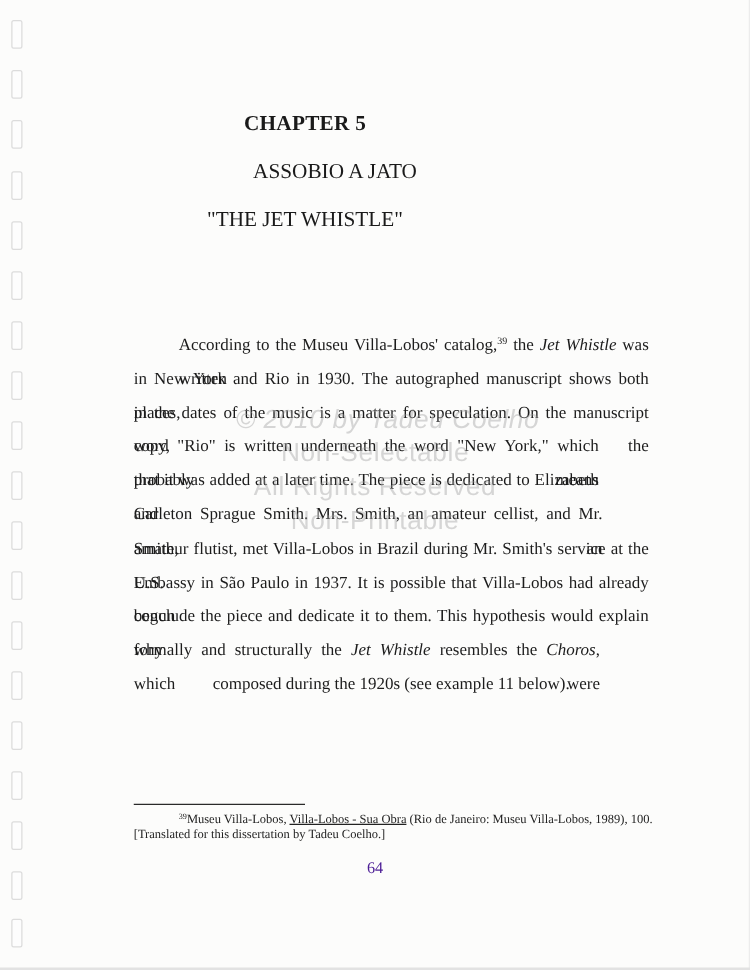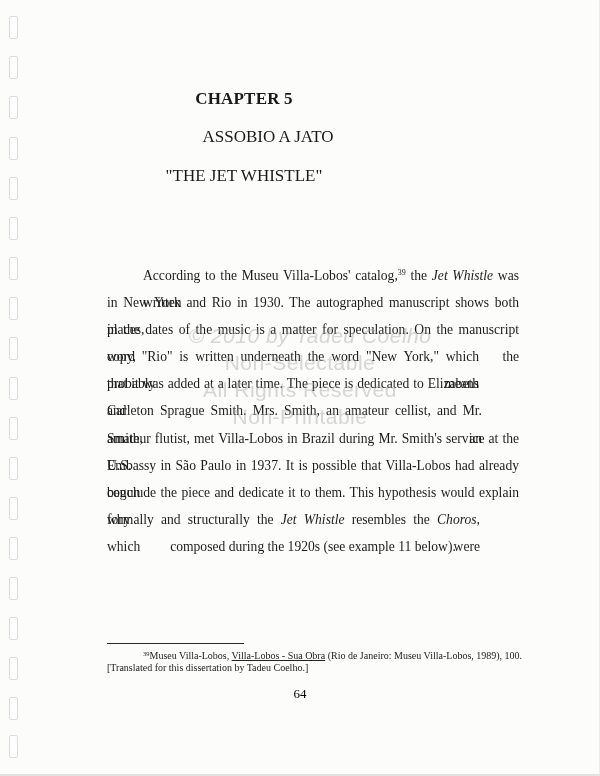--- a/index.html
+++ b/index.html
@@ -135,21 +135,21 @@
       line-height: 0;
     }
     .footnote u { text-decoration: underline; }
     .page-number {
       position: absolute;
       left: 0;
       width: 600px;
       top: 686px;
       text-align: center;
       font-size: 13px;
-      color: #000000;
+      color: #4c1d95;
     }
     .watermark {
       position: absolute;
       left: 0;
       top: 322px;
       width: 600px;
       text-align: center;
       font-family: "Liberation Sans", "DejaVu Sans", sans-serif;
       color: rgba(160,160,160,0.42);
       pointer-events: none;

